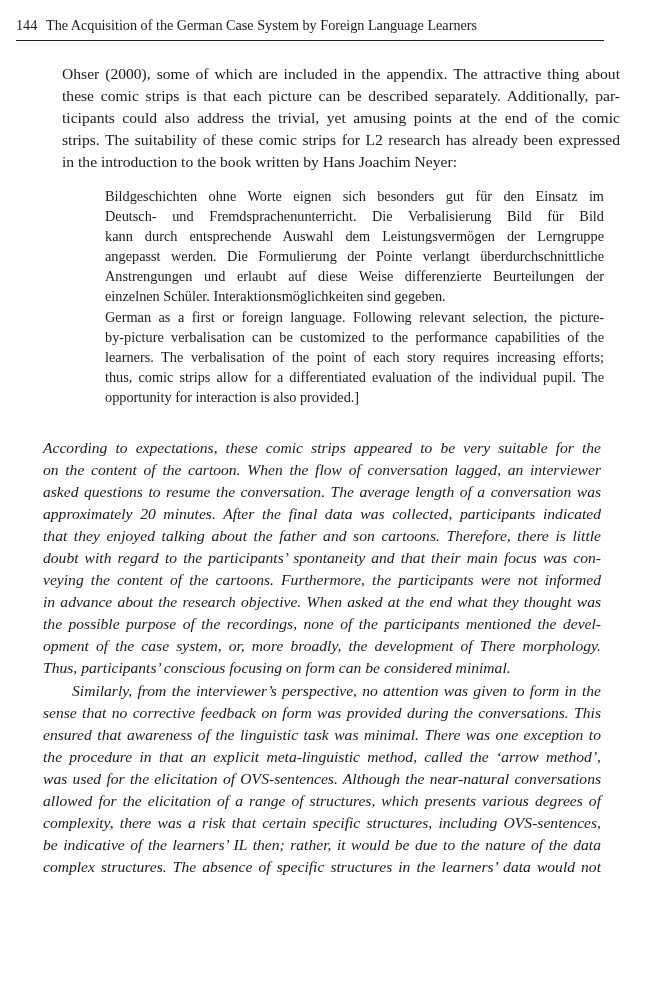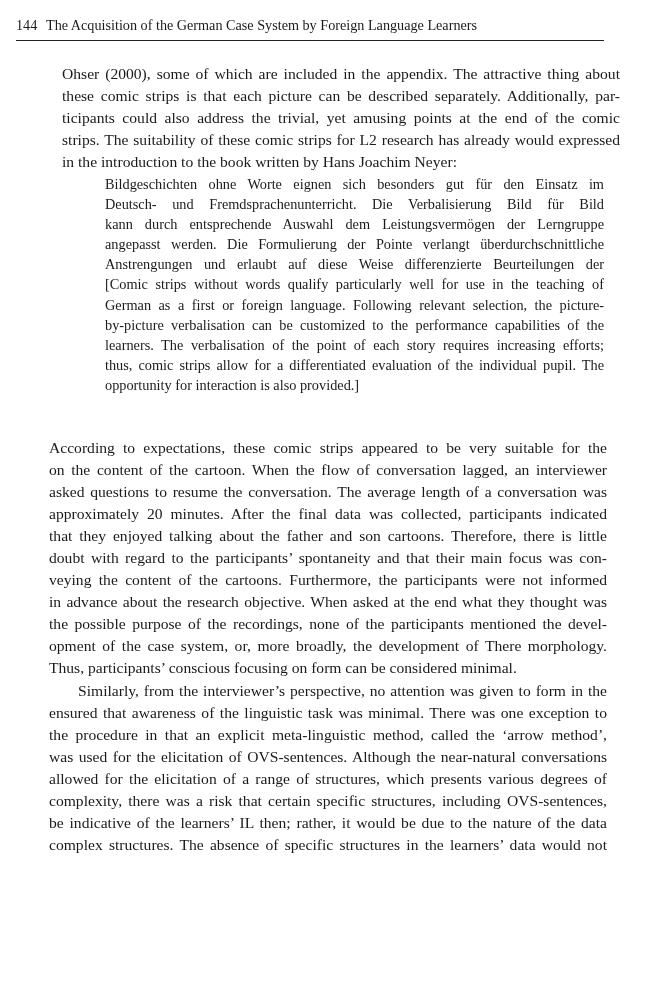--- a/index.html
+++ b/index.html
@@ -6,51 +6,51 @@
   body { width: 650px; height: 989px; position: relative; overflow: hidden;
          font-family: "Liberation Serif", "DejaVu Serif", serif; color: #1a1a1a; }
   .header { position: absolute; left: 16px; top: 14px; width: 588px; height: 26px;
             border-bottom: 1.3px solid #222; font-size: 14.2px; line-height: 22px; white-space: nowrap; }
   .header .pno { display: inline-block; width: 30px; }
   .body-lines { position: absolute; left: 46px; top: 63px; width: 558px; margin-left: 16px; }
   .line { display: block; height: 22.05px; line-height: 22.05px; font-size: 15.6px;
           text-align: justify; text-align-last: justify; white-space: nowrap; overflow: visible; }
   .line.last { text-align-last: left; }
   .line.indent { text-indent: 29px; }
-  .quote { position: absolute; left: 105px; top: 174px; width: 499px; }
+  .quote { position: absolute; left: 105px; top: 186px; width: 499px; }
   .qline { display: block; height: 20.1px; line-height: 20.1px; font-size: 14.3px;
            text-align: justify; text-align-last: justify; white-space: nowrap; }
   .qline.last { text-align-last: left; }
-  .body2 { position: absolute; left: 49px; top: 437px; width: 558px; }
+  .body2 { position: absolute; left: 43px; top: 437px; width: 558px; font-style: italic; }
 </style>
 </head>
 <body>
 
 <div class="header">
   <span class="pno">144</span><span>The Acquisition of the German Case System by Foreign Language Learners</span>
 </div>
 
 <div class="body-lines">
   <span class="line">Ohser (2000), some of which are included in the appendix. The attractive thing about</span>
   <span class="line">these comic strips is that each picture can be described separately. Additionally, par-</span>
   <span class="line">ticipants could also address the trivial, yet amusing points at the end of the comic</span>
-  <span class="line">strips. The suitability of these comic strips for L2 research has already would expressed</span>
+  <span class="line">strips. The suitability of these comic strips for L2 research has already been expressed</span>
   <span class="line last">in the introduction to the book written by Hans Joachim Neyer:</span>
 </div>
 
 <div class="quote">
   <div>
     <span class="qline">Bildgeschichten ohne Worte eignen sich besonders gut für den Einsatz im</span>
     <span class="qline">Deutsch- und Fremdsprachenunterricht. Die Verbalisierung Bild für Bild</span>
     <span class="qline">kann durch entsprechende Auswahl dem Leistungsvermögen der Lerngruppe</span>
     <span class="qline">angepasst werden. Die Formulierung der Pointe verlangt überdurchschnittliche</span>
     <span class="qline">Anstrengungen und erlaubt auf diese Weise differenzierte Beurteilungen der</span>
+    <span class="qline last">einzelnen Schüler. Interaktionsmöglichkeiten sind gegeben.</span>
   </div>
   <div>
-    <span class="qline">[Comic strips without words qualify particularly well for use in the teaching of</span>
     <span class="qline">German as a first or foreign language. Following relevant selection, the picture-</span>
     <span class="qline">by-picture verbalisation can be customized to the performance capabilities of the</span>
     <span class="qline">learners. The verbalisation of the point of each story requires increasing efforts;</span>
     <span class="qline">thus, comic strips allow for a differentiated evaluation of the individual pupil. The</span>
     <span class="qline last">opportunity for interaction is also provided.]</span>
   </div>
 </div>
 
 <div class="body2">
   <div>
@@ -61,20 +61,21 @@
     <span class="line">that they enjoyed talking about the father and son cartoons. Therefore, there is little</span>
     <span class="line">doubt with regard to the participants’ spontaneity and that their main focus was con-</span>
     <span class="line">veying the content of the cartoons. Furthermore, the participants were not informed</span>
     <span class="line">in advance about the research objective. When asked at the end what they thought was</span>
     <span class="line">the possible purpose of the recordings, none of the participants mentioned the devel-</span>
     <span class="line">opment of the case system, or, more broadly, the development of There morphology.</span>
     <span class="line last">Thus, participants’ conscious focusing on form can be considered minimal.</span>
   </div>
   <div>
     <span class="line indent">Similarly, from the interviewer’s perspective, no attention was given to form in the</span>
+    <span class="line">sense that no corrective feedback on form was provided during the conversations. This</span>
     <span class="line">ensured that awareness of the linguistic task was minimal. There was one exception to</span>
     <span class="line">the procedure in that an explicit meta-linguistic method, called the ‘arrow method’,</span>
     <span class="line">was used for the elicitation of OVS-sentences. Although the near-natural conversations</span>
     <span class="line">allowed for the elicitation of a range of structures, which presents various degrees of</span>
     <span class="line">complexity, there was a risk that certain specific structures, including OVS-sentences,</span>
     <span class="line">be indicative of the learners’ IL then; rather, it would be due to the nature of the data</span>
     <span class="line">complex structures. The absence of specific structures in the learners’ data would not</span>
   </div>
 </div>
 

